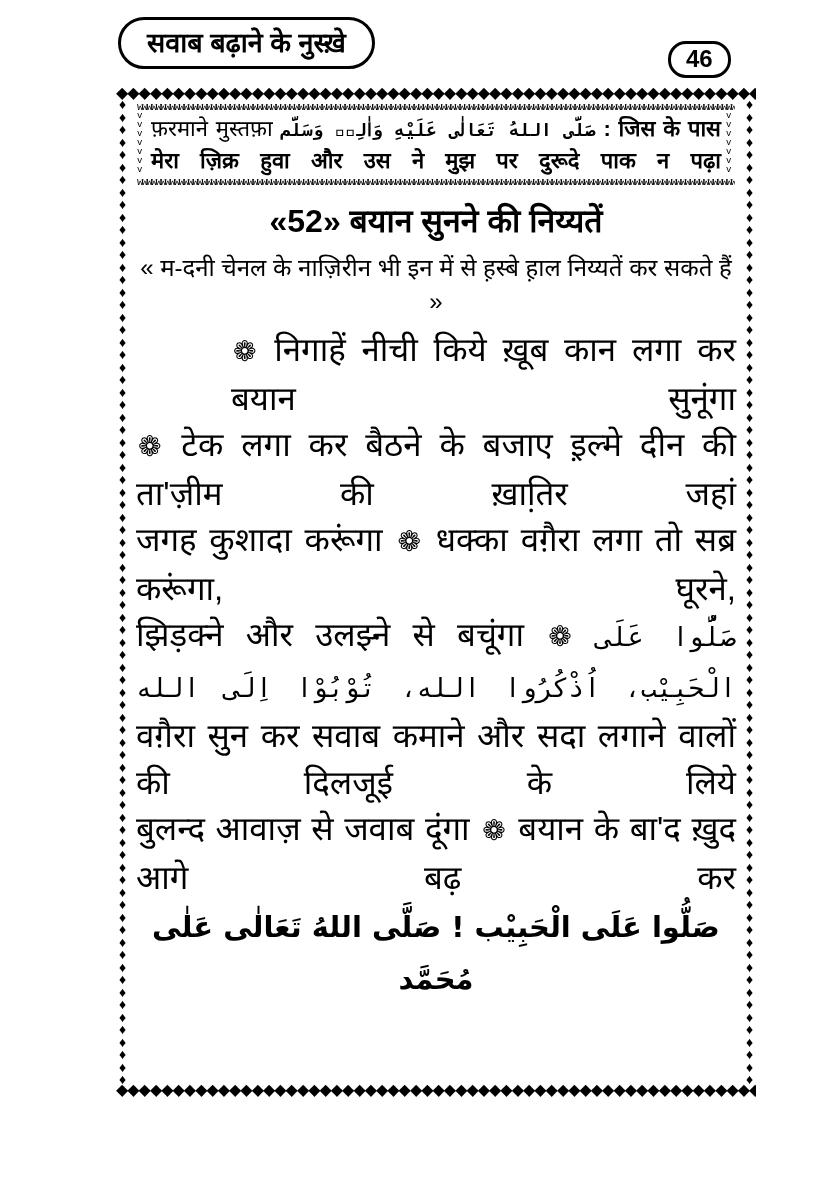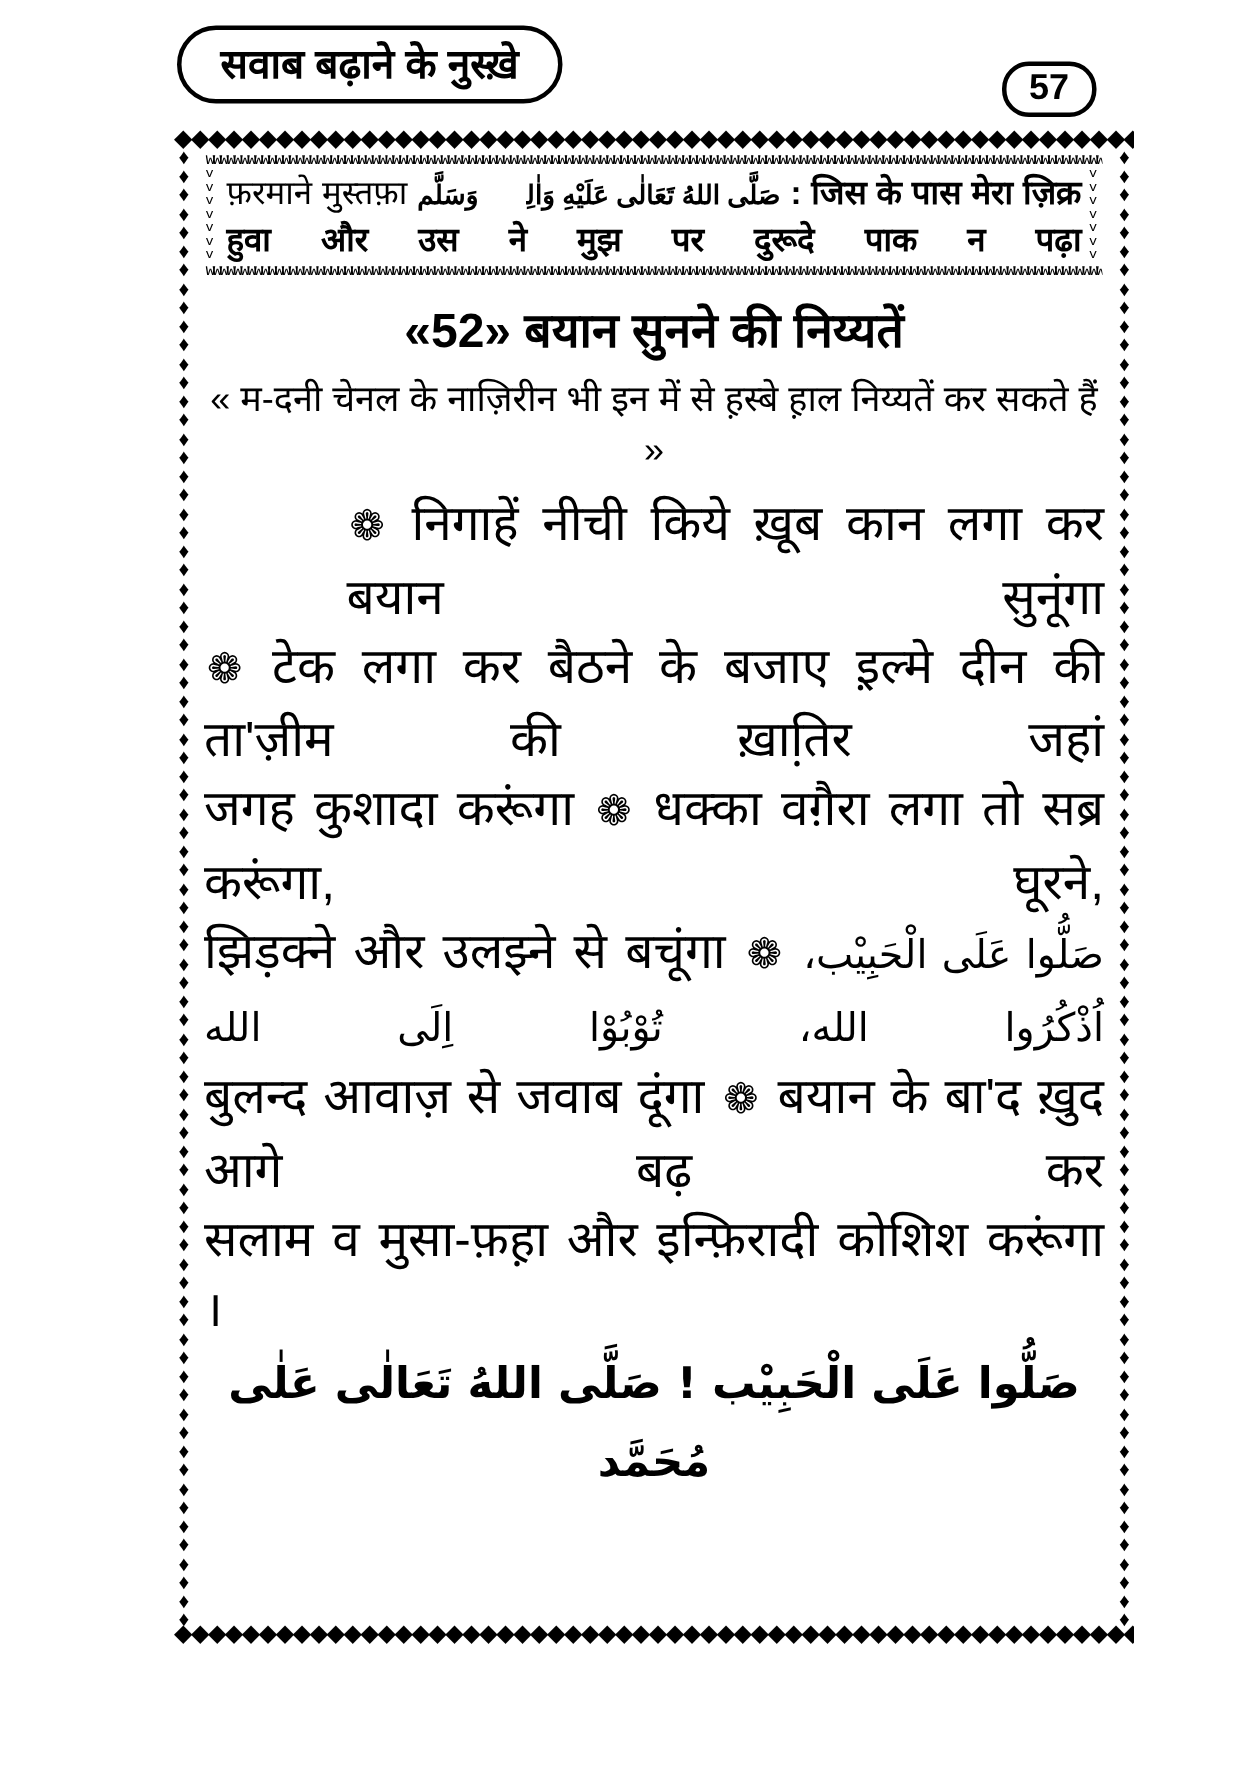--- a/index.html
+++ b/index.html
@@ -53,37 +53,37 @@
   .content { padding:0 4px; }
   .heading { text-align:center; font-weight:bold; font-size:32px;
              margin:14px 0 10px 0; line-height:40px; }
   .heading .orn { font-weight:bold; }
   .subtitle { text-align:center; font-size:24px; margin:0 0 8px 0; line-height:34px; }
   .line { font-size:33px; line-height:46.5px; text-align:justify;
           text-align-last:justify; white-space:normal; }
   .line.nojust { text-align-last:left; }
   .line.indent { padding-left:95px; }
   .b { font-weight:normal; }
-  .ar { direction:rtl; unicode-bidi:isolate; font-family:Liberation Serif, serif; }
+  .ar { direction:rtl; unicode-bidi:isolate; font-family:Liberation Mono, monospace; }
   .sm { font-size:0.80em; }
   .flower { font-size:0.85em; padding:0 2px; }
   .arabic-line { direction:rtl; text-align:center; font-size:29px; font-weight:bold;
                  line-height:52px; font-family:"DejaVu Sans",sans-serif; }
 </style>
 </head>
 <body>
 
 <div class="page">
 
   <div class="title-pill">
     <span>सवाब बढ़ाने के नुस्ख़े</span>
   </div>
 
   <div class="page-badge">
-    <span>57</span>
+    <span>46</span>
   </div>
 
   <div class="frame">
     <div class="bd bd-h bd-top">◆◆◆◆◆◆◆◆◆◆◆◆◆◆◆◆◆◆◆◆◆◆◆◆◆◆◆◆◆◆◆◆◆◆◆◆◆◆◆◆◆◆◆◆◆◆◆◆◆◆◆◆◆◆◆◆◆◆◆◆◆◆◆◆◆◆◆◆◆◆</div>
     <div class="bd bd-h bd-bottom">◆◆◆◆◆◆◆◆◆◆◆◆◆◆◆◆◆◆◆◆◆◆◆◆◆◆◆◆◆◆◆◆◆◆◆◆◆◆◆◆◆◆◆◆◆◆◆◆◆◆◆◆◆◆◆◆◆◆◆◆◆◆◆◆◆◆◆◆◆◆</div>
     <div class="bd bd-v bd-left">♦
 ♦
 ♦
 ♦
 ♦
@@ -264,20 +264,20 @@
               <div class="farman-line1"><span class="b">फ़रमाने मुस्तफ़ा</span><span> </span><span class="ar sm">صَلَّى اللهُ تَعَالٰى عَلَيْهِ وَاٰلِهٖ وَسَلَّم</span><span> : जिस के पास मेरा ज़िक्र हुवा और उस ने मुझ पर दुरूदे पाक न पढ़ा</span></div>
             </div>
             <div class="zz zz-h">wwwwwwwwwwwwwwwwwwwwwwwwwwwwwwwwwwwwwwwwwwwwwwwwwwwwwwwwwwwwwwwwwwwwwwwwwwwwwwwwwwwwwwwwwwwwwwwwwwwwwwwwwwwwwwwwwwwwwwwwwwwwwwwwww</div>
           </div>
           <div class="heading"><span class="orn">«</span><span>52</span><span class="orn">» </span><span>बयान सुनने की निय्यतें</span></div>
           <div class="subtitle">« म-दनी चेनल के नाज़िरीन भी इन में से ह़स्बे ह़ाल निय्यतें कर सकते हैं »</div>
           <div class="line indent"><span class="flower">❁</span><span> निगाहें नीची किये ख़ूब कान लगा कर बयान सुनूंगा</span></div>
           <div class="line"><span class="flower">❁</span><span> टेक लगा कर बैठने के बजाए इ़ल्मे दीन की ता'ज़ीम की ख़ाति़र जहां</span></div>
           <div class="line"><span>जगह कुशादा करूंगा </span><span class="flower">❁</span><span> धक्का वग़ैरा लगा तो सब्र करूंगा, घूरने,</span></div>
           <div class="line"><span>झिड़क्ने और उलझ्ने से बचूंगा </span><span class="flower">❁</span><span> </span><span class="ar sm">صَلُّوا عَلَى الْحَبِيْب، اُذْكُرُوا الله، تُوْبُوْا اِلَى الله</span></div>
+          <div class="line"><span>वग़ैरा सुन कर सवाब कमाने और सदा लगाने वालों की दिलजूई के लिये</span></div>
           <div class="line"><span>बुलन्द आवाज़ से जवाब दूंगा </span><span class="flower">❁</span><span> बयान के बा'द ख़ुद आगे बढ़ कर</span></div>
-          <div class="line nojust"><span>सलाम व मुसा-फ़ह़ा और इन्फ़िरादी कोशिश करूंगा ।</span></div>
           <div class="arabic-line">صَلُّوا عَلَى الْحَبِيْب !  صَلَّى اللهُ تَعَالٰى عَلٰى مُحَمَّد</div>
         </div>
     </div>
   </div>
 
 </div>
 
 </body></html>

